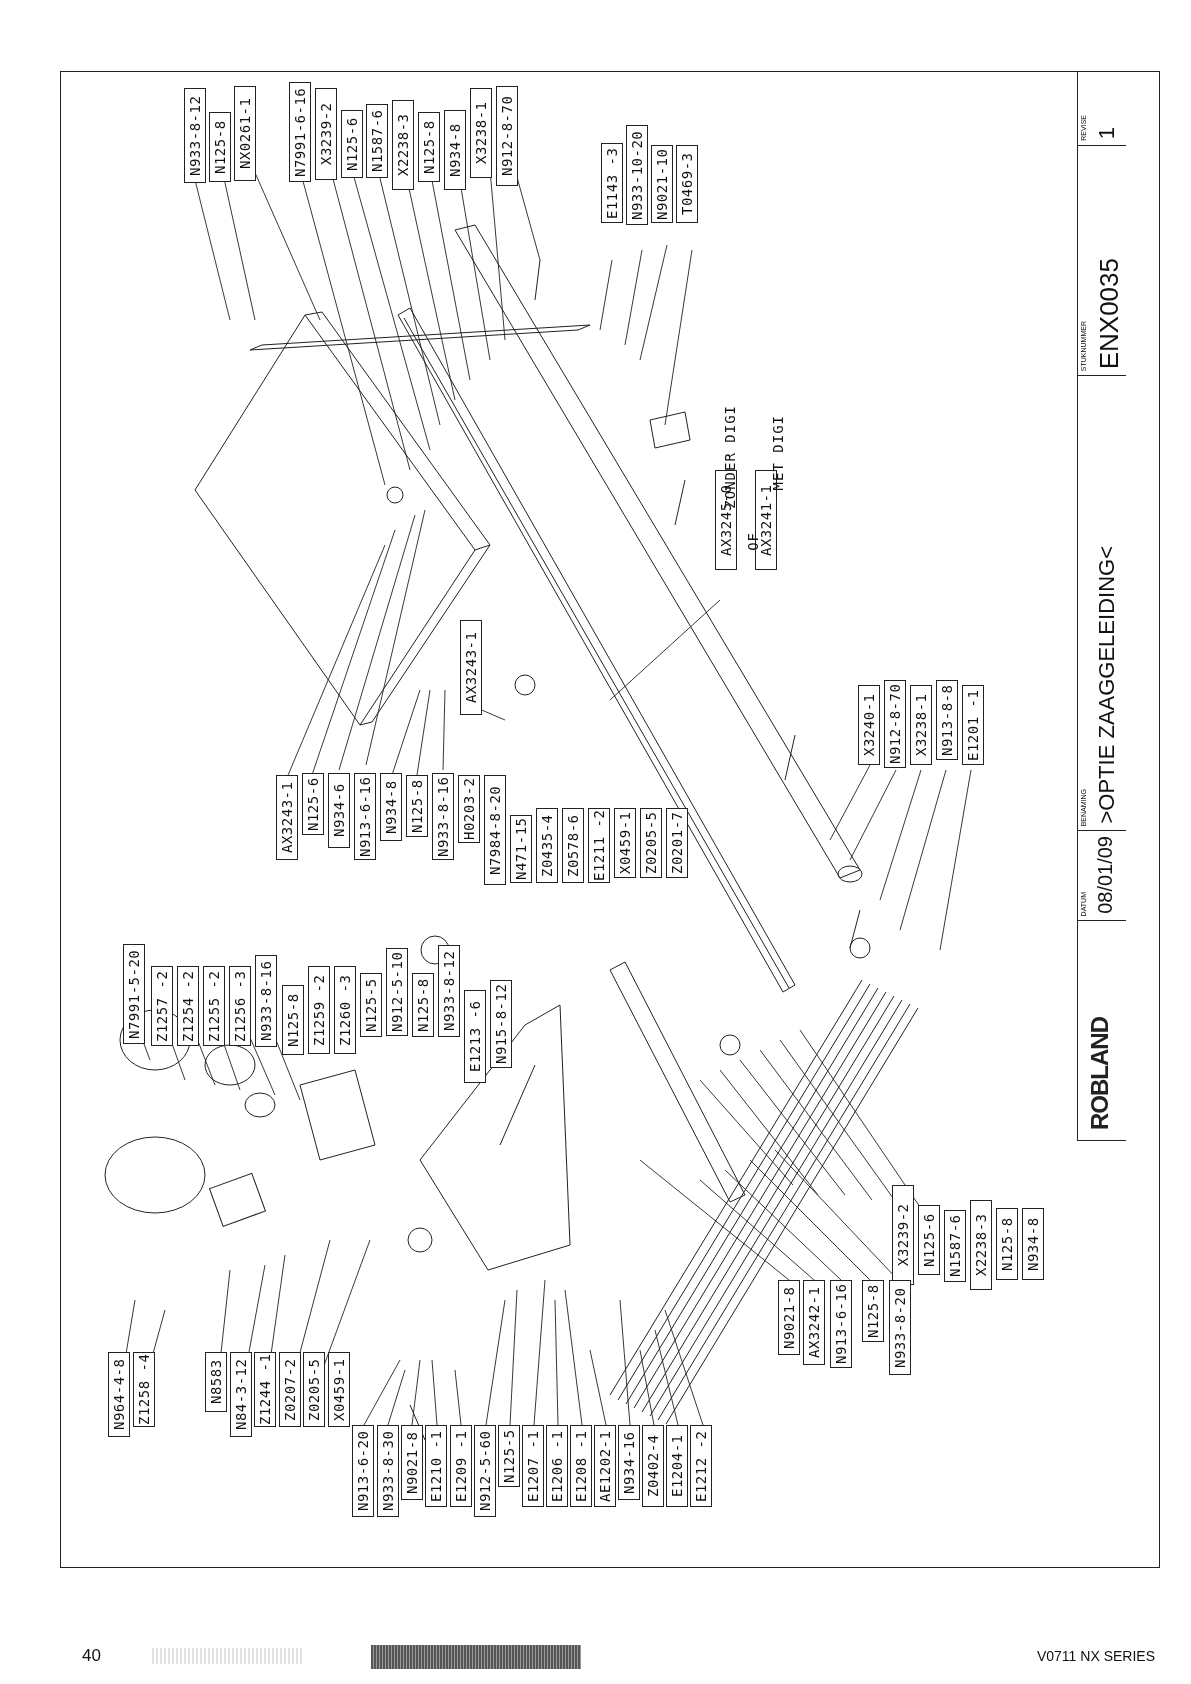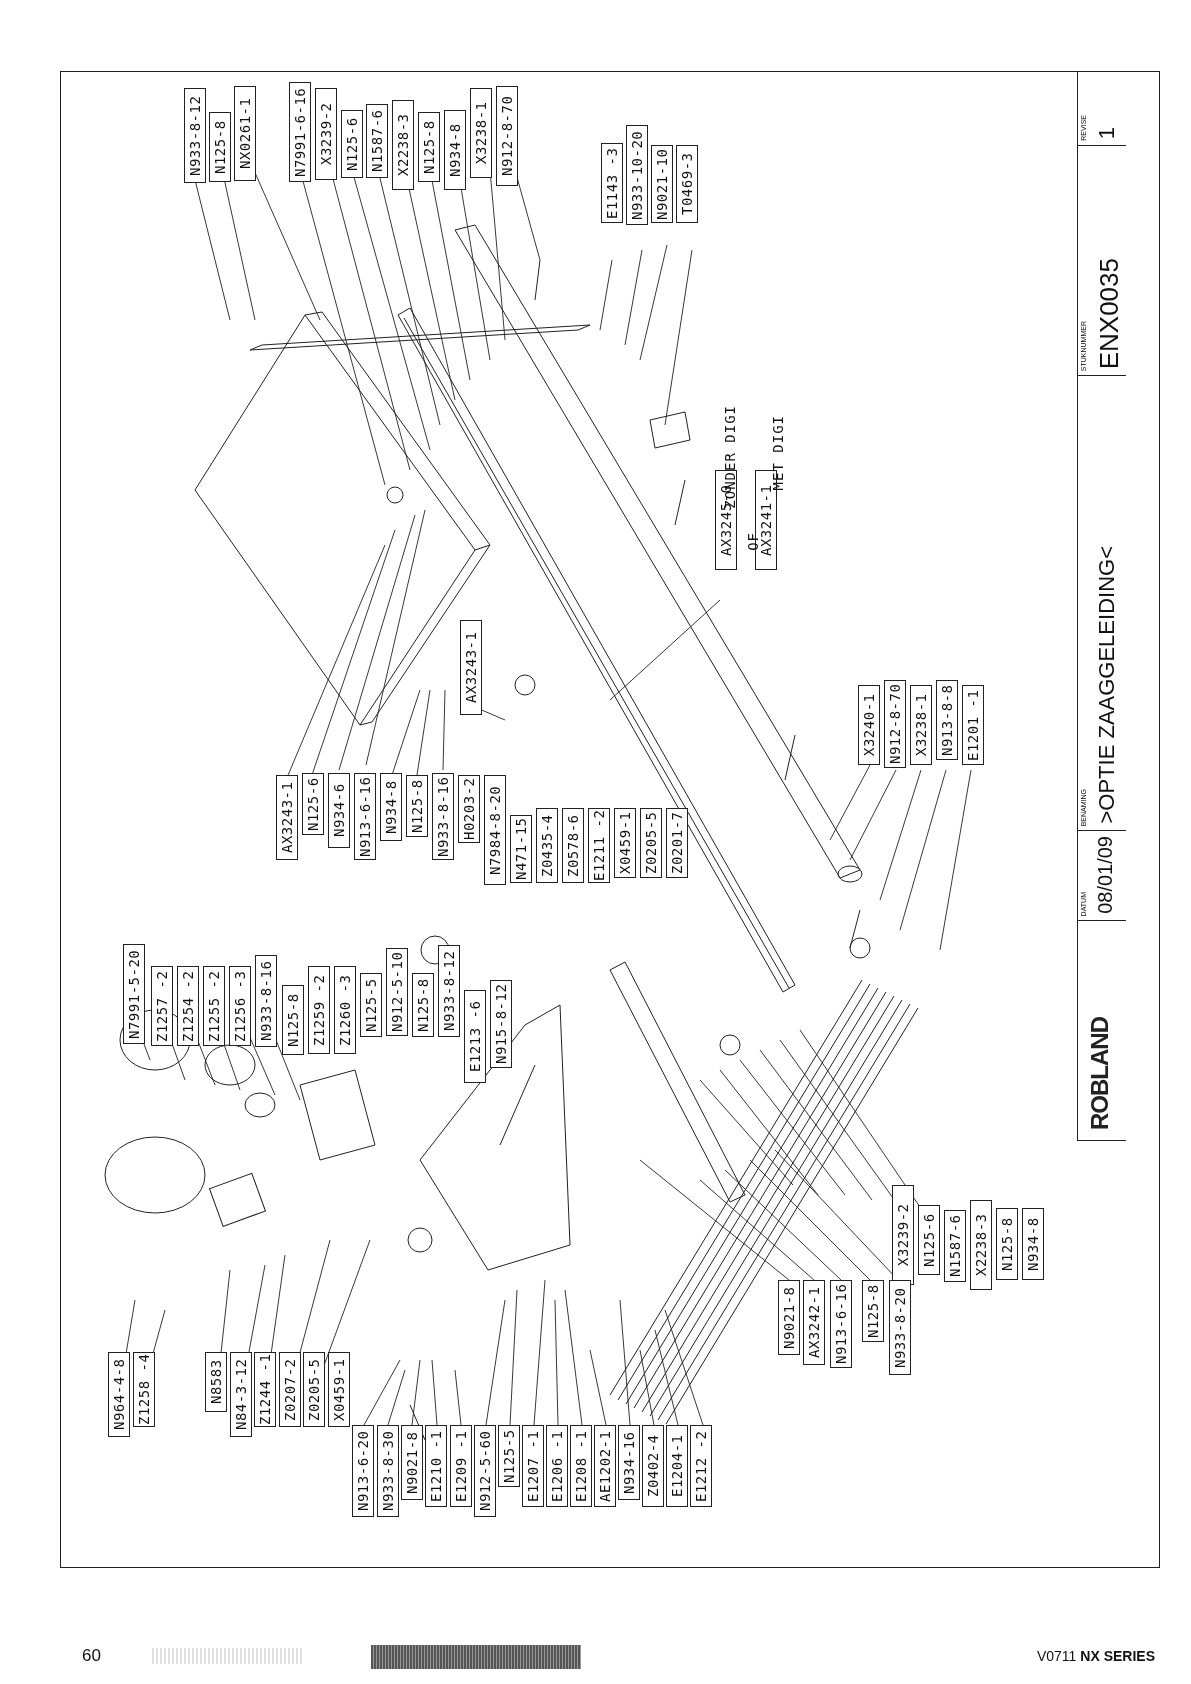--- a/index.html
+++ b/index.html
@@ -13,21 +13,21 @@
   .note{position:absolute;font-size:14px;writing-mode:vertical-rl;transform:rotate(180deg);white-space:nowrap;letter-spacing:1px;}
   #titleblock{position:absolute;left:1077px;top:71px;width:48px;height:1070px;border-left:1.2px solid #222;box-sizing:border-box;}
   .tb-cell{position:absolute;left:0;width:48px;border-bottom:1.2px solid #222;box-sizing:border-box;}
   .tb-cap{position:absolute;left:2px;bottom:4px;font-family:"Liberation Sans",sans-serif;font-size:7px;writing-mode:vertical-rl;transform:rotate(180deg);}
   .tb-val{position:absolute;left:16px;bottom:6px;font-family:"Liberation Sans",sans-serif;font-size:22px;writing-mode:vertical-rl;transform:rotate(180deg);white-space:nowrap;}
   .tb-logo{position:absolute;left:8px;bottom:10px;font-family:"Liberation Sans",sans-serif;font-weight:bold;font-size:24px;writing-mode:vertical-rl;transform:rotate(180deg);white-space:nowrap;letter-spacing:-1px;color:#222;}
   #footer-page{position:absolute;left:82px;top:1646px;font-family:"Liberation Sans",sans-serif;font-size:17px;}
   #footer-noise1{position:absolute;left:152px;top:1648px;width:150px;height:16px;background:repeating-linear-gradient(90deg,#ccc 0 2px,#fff 2px 4px);opacity:.6;}
   #footer-noise2{position:absolute;left:371px;top:1645px;width:210px;height:24px;background:repeating-linear-gradient(90deg,#555 0 2px,#999 2px 3px);}
   #footer-series{position:absolute;right:36px;top:1648px;font-family:"Liberation Sans",sans-serif;font-size:14px;}
-  #footer-series b{font-weight:bold;}
+  #footer-series b{font-weight:normal;}
 </style>
 </head>
 <body>
 
 <div id="frame"></div>
 
 <svg id="drawing" viewBox="0 0 1191 1684" xmlns="http://www.w3.org/2000/svg">
   <g fill="none" stroke="#222" stroke-width="1">
 
     <polygon points="305,315 475,550 360,725 195,490"></polygon>
@@ -269,19 +269,19 @@
   </div>
   <div class="tb-cell" style="top:760px;height:90px;">
     <span class="tb-cap">DATUM</span>
     <span class="tb-val" style="font-size:20px;">08/01/09</span>
   </div>
   <div class="tb-cell" style="top:850px;height:220px;">
     <span class="tb-logo">ROBLAND</span>
   </div>
 </div>
 
-<div id="footer-page">60</div>
+<div id="footer-page">40</div>
 <div id="footer-noise1"></div>
 <div id="footer-noise2"></div>
 <div id="footer-series">
   <span>V0711</span>
   <b>NX SERIES</b>
 </div>
 
 </body></html>

